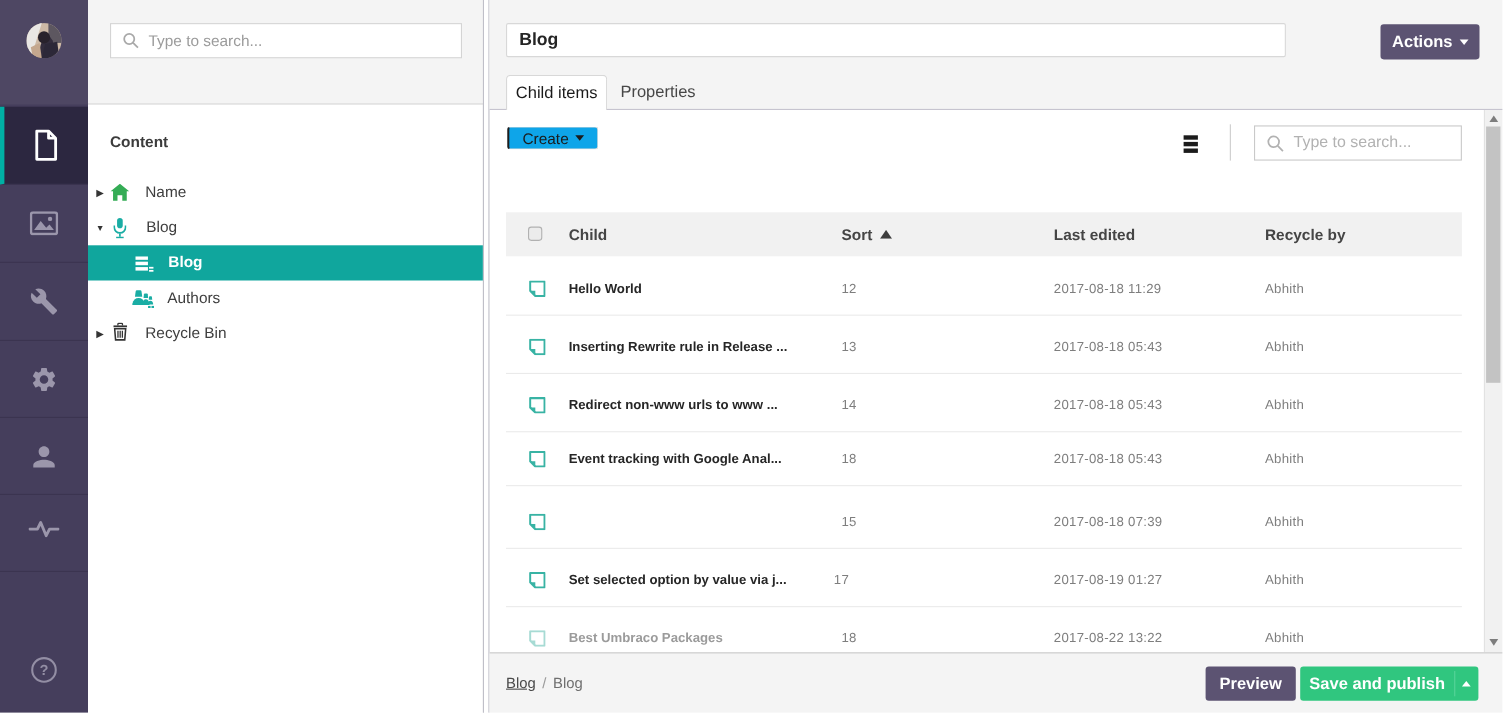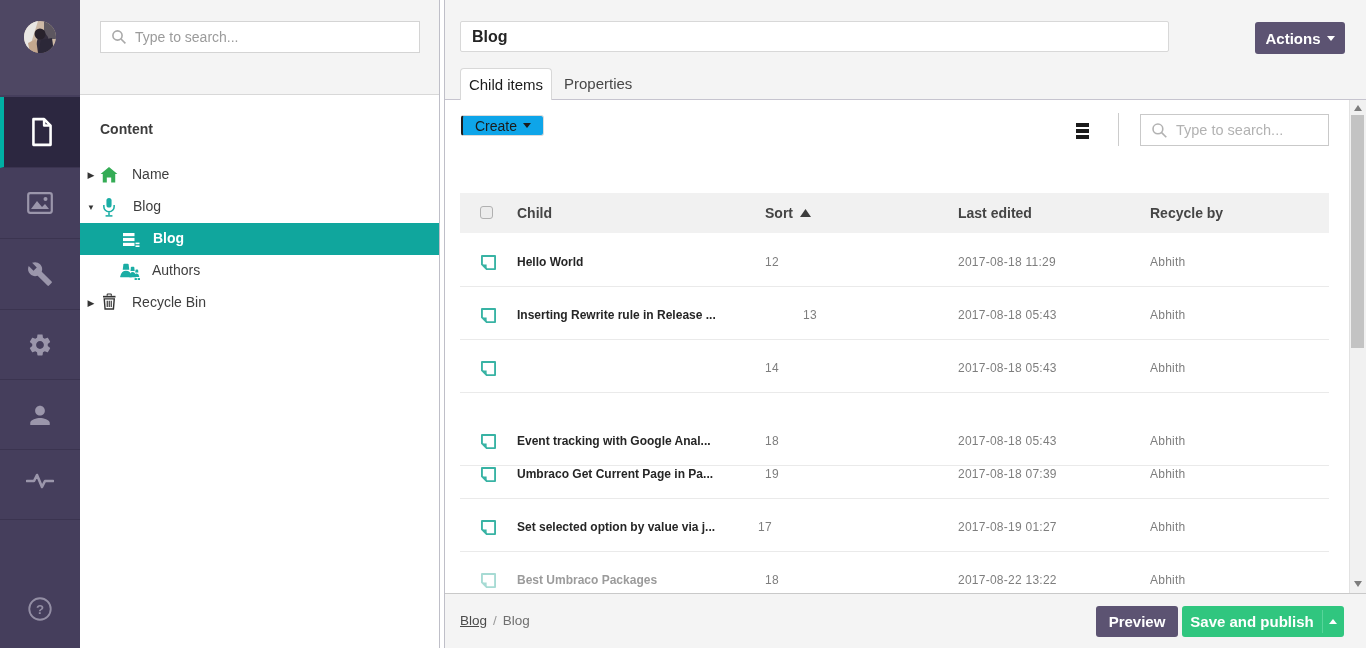--- a/index.html
+++ b/index.html
@@ -260,50 +260,50 @@
     <span class="dc dim" style="left:305px;">12</span>
     <span class="dc dim" style="left:498px;">2017-08-18 11:29</span>
     <span class="dc dim" style="left:690px;">Abhith</span>
   </div>
   <div class="drow" style="top:287px;">
     <span class="noteico"><svg width="15" height="15" viewBox="0 0 16 16">
       <path d="M1 1 H15 V15 H6 L1 10 Z" fill="none" stroke="#38b3a4" stroke-width="2" stroke-linejoin="round"></path>
       <path d="M1 10 L6 10 L6 15 Z" fill="#38b3a4"></path>
     </svg></span>
     <span class="dc name" style="left:57px;">Inserting Rewrite rule in Release ...</span>
-    <span class="dc dim" style="left:305px;margin-left:38px;">13</span>
+    <span class="dc dim" style="left:305px;">13</span>
     <span class="dc dim" style="left:498px;">2017-08-18 05:43</span>
     <span class="dc dim" style="left:690px;">Abhith</span>
   </div>
   <div class="drow" style="top:340px;">
     <span class="noteico"><svg width="15" height="15" viewBox="0 0 16 16">
       <path d="M1 1 H15 V15 H6 L1 10 Z" fill="none" stroke="#38b3a4" stroke-width="2" stroke-linejoin="round"></path>
       <path d="M1 10 L6 10 L6 15 Z" fill="#38b3a4"></path>
     </svg></span>
+    <span class="dc name" style="left:57px;">Redirect non-www urls to www ...</span>
     <span class="dc dim" style="left:305px;">14</span>
     <span class="dc dim" style="left:498px;">2017-08-18 05:43</span>
     <span class="dc dim" style="left:690px;">Abhith</span>
   </div>
-  <div class="drow" style="top:413px;">
+  <div class="drow" style="top:389px;">
     <span class="noteico"><svg width="15" height="15" viewBox="0 0 16 16">
       <path d="M1 1 H15 V15 H6 L1 10 Z" fill="none" stroke="#38b3a4" stroke-width="2" stroke-linejoin="round"></path>
       <path d="M1 10 L6 10 L6 15 Z" fill="#38b3a4"></path>
     </svg></span>
     <span class="dc name" style="left:57px;">Event tracking with Google Anal...</span>
     <span class="dc dim" style="left:305px;">18</span>
     <span class="dc dim" style="left:498px;">2017-08-18 05:43</span>
     <span class="dc dim" style="left:690px;">Abhith</span>
   </div>
   <div class="drow" style="top:446px;">
     <span class="noteico"><svg width="15" height="15" viewBox="0 0 16 16">
       <path d="M1 1 H15 V15 H6 L1 10 Z" fill="none" stroke="#38b3a4" stroke-width="2" stroke-linejoin="round"></path>
       <path d="M1 10 L6 10 L6 15 Z" fill="#38b3a4"></path>
     </svg></span>
-    <span class="dc name" style="left:57px;">Umbraco Get Current Page in Pa...</span>
-    <span class="dc dim" style="left:305px;">19</span>
+    <span class="dc dim" style="left:305px;">15</span>
     <span class="dc dim" style="left:498px;">2017-08-18 07:39</span>
     <span class="dc dim" style="left:690px;">Abhith</span>
   </div>
   <div class="drow" style="top:499px;">
     <span class="noteico"><svg width="15" height="15" viewBox="0 0 16 16">
       <path d="M1 1 H15 V15 H6 L1 10 Z" fill="none" stroke="#38b3a4" stroke-width="2" stroke-linejoin="round"></path>
       <path d="M1 10 L6 10 L6 15 Z" fill="#38b3a4"></path>
     </svg></span>
     <span class="dc name" style="left:57px;">Set selected option by value via j...</span>
     <span class="dc dim" style="left:298px;">17</span>

